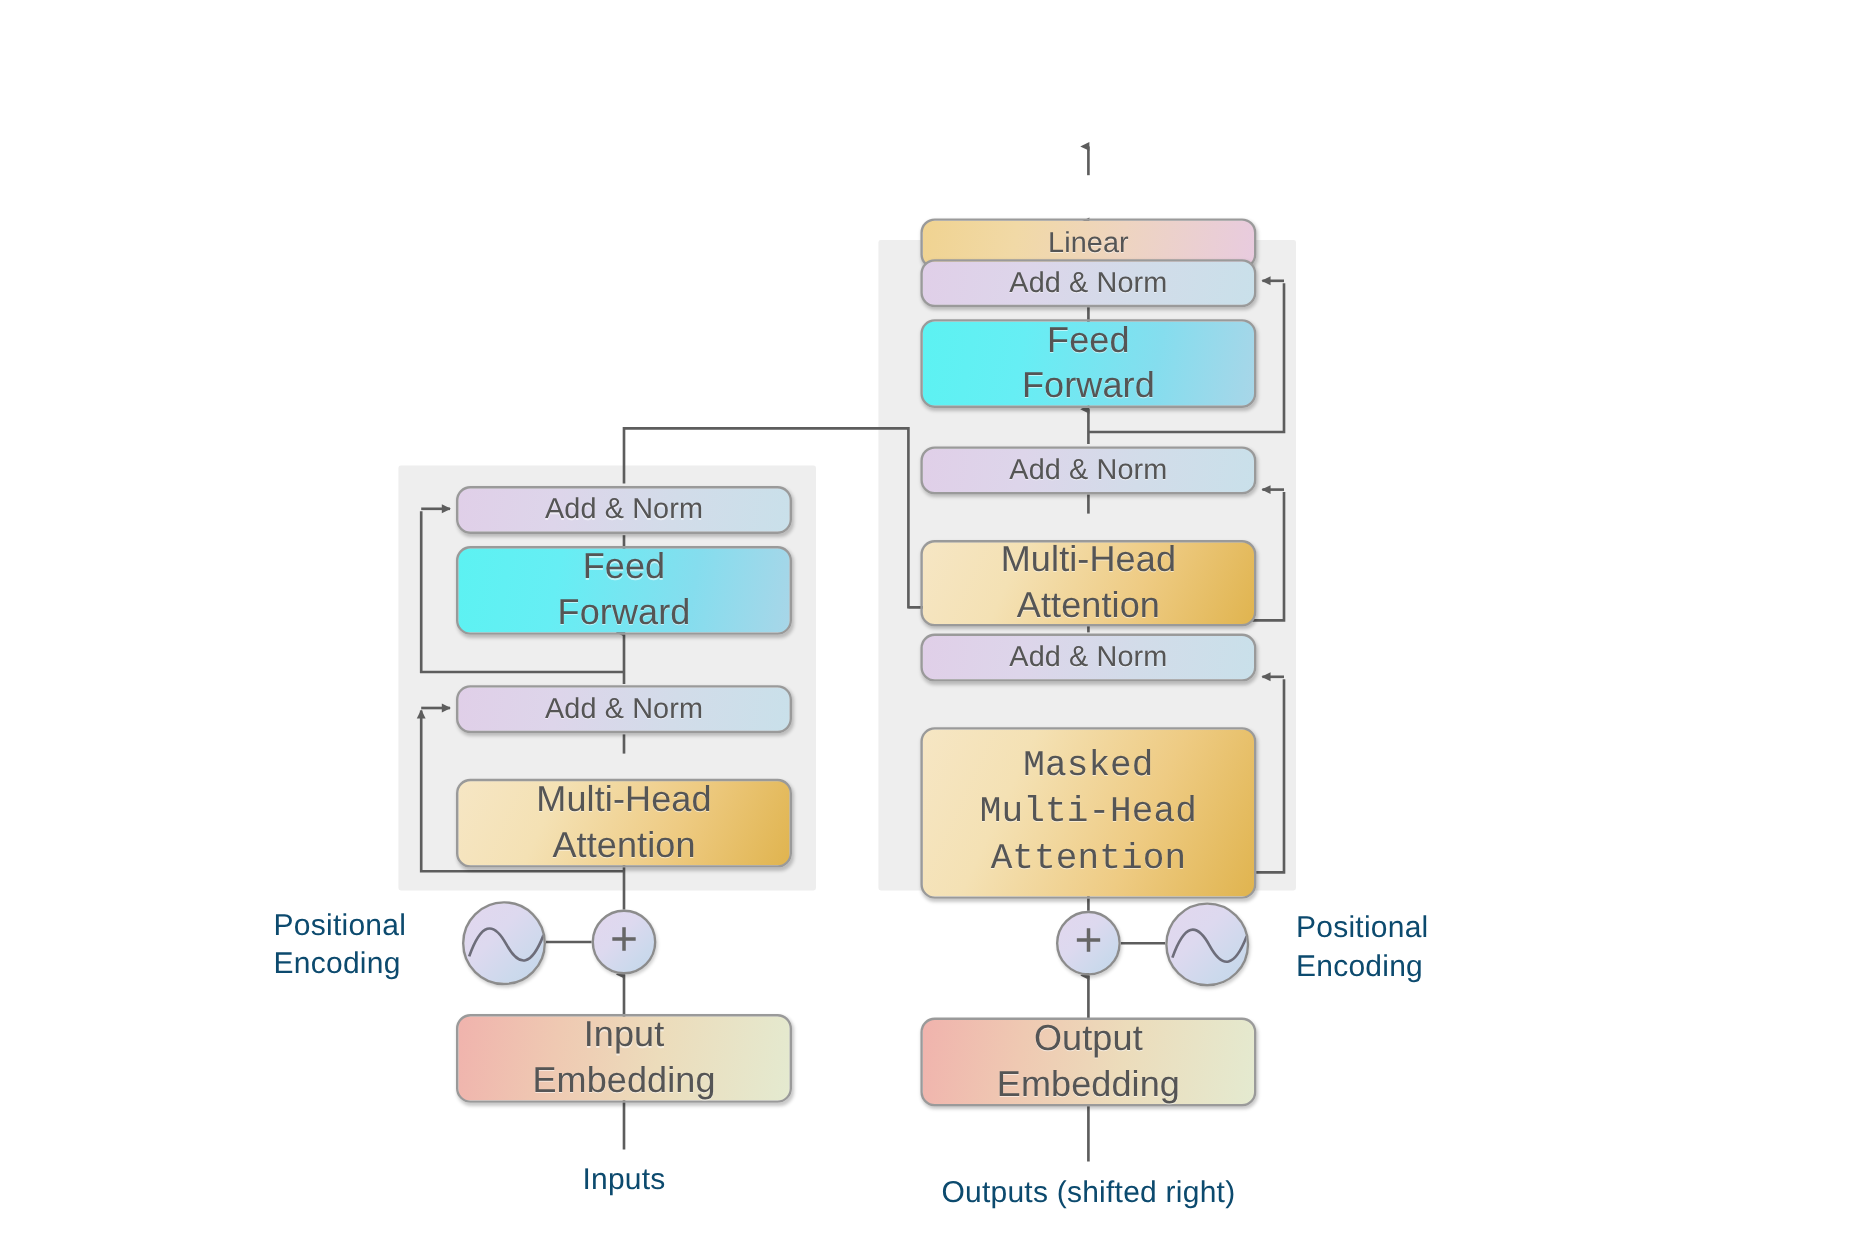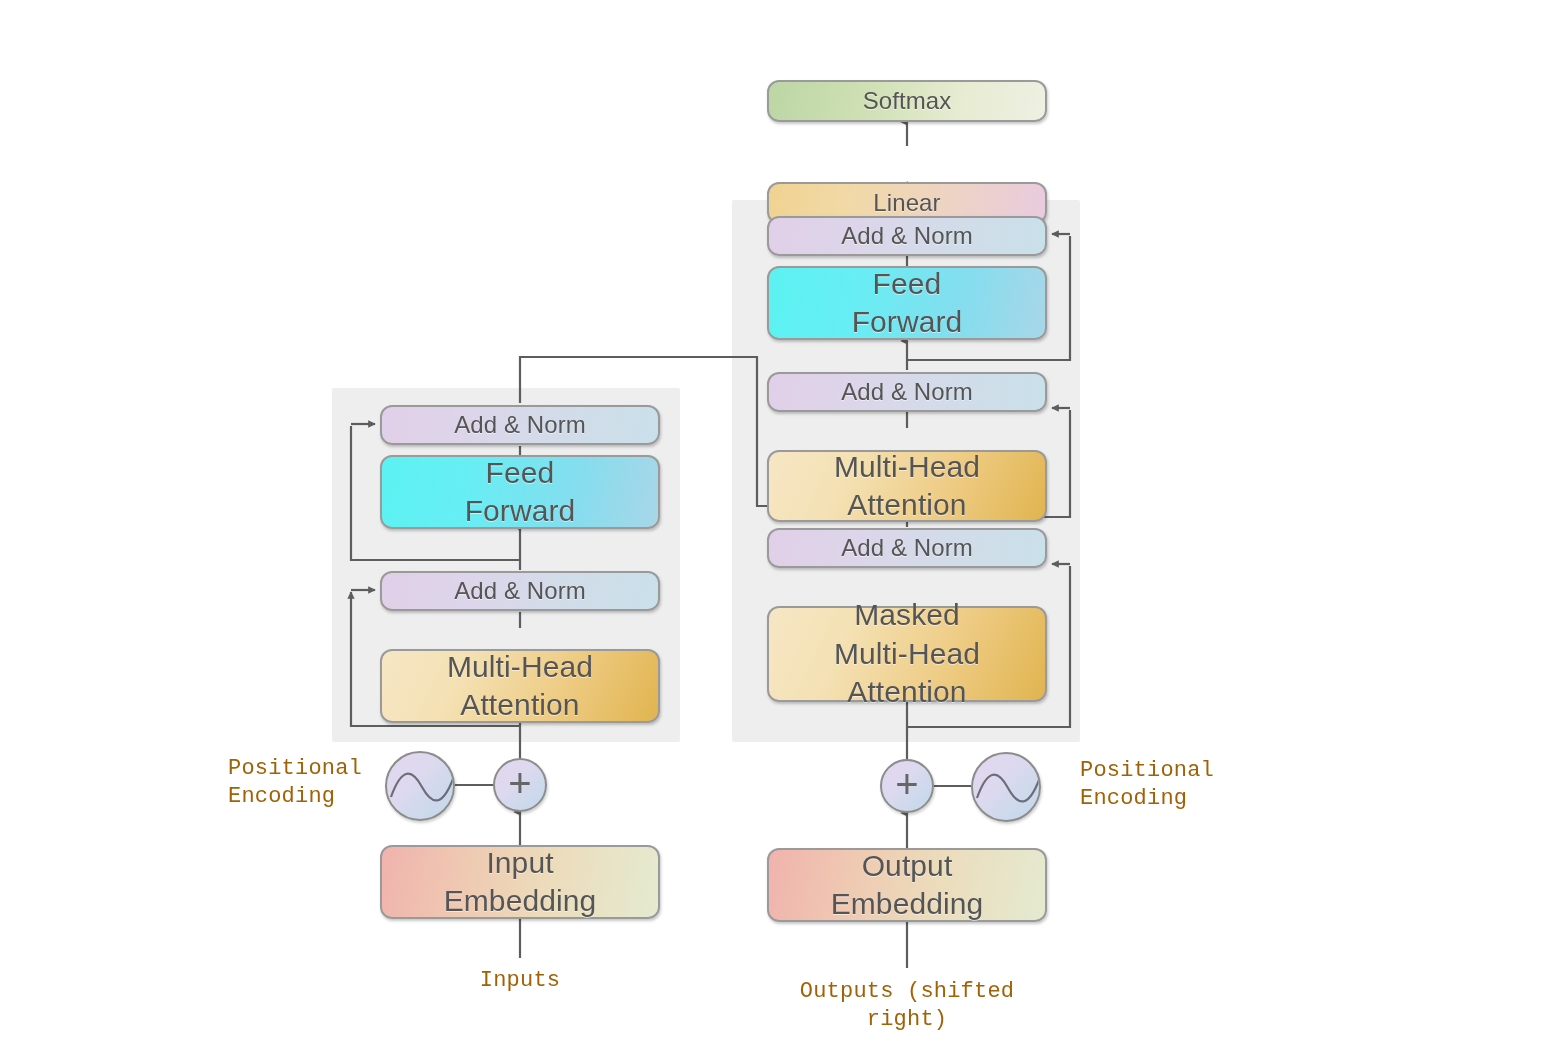--- a/index.html
+++ b/index.html
@@ -59,27 +59,26 @@
   .plus{
     display:flex;align-items:center;justify-content:center;
     color:#666;font-size:40px;line-height:0;font-weight:300;
   }
   .plus span{transform:translateY(-2px);}
   .wave{position:absolute;left:0;top:0;}
 
   
   .label{
     position:absolute;
-    color:#a16207;
-    font-size:22px;
+    color:#0c4a6e;
+    font-size:25px;
     line-height:1.28;
     text-align:center;
     white-space:pre-line;
     letter-spacing:.2px;
-    font-family:Liberation Mono, monospace;
   }
   .label.lbl-left{text-align:left;}
 
   
   #wires{position:absolute;left:0;top:0;width:1560px;height:1044px;pointer-events:none;}
 </style>
 </head>
 <body>
 
 <div id="stage">
@@ -179,37 +178,36 @@
     <svg class="wave" width="70" height="70" viewBox="0 0 70 70" xmlns="http://www.w3.org/2000/svg">
       <path d="M4,44 C14,16 24,14 35,34 C46,54 56,52 66,26" fill="none" stroke="#6d6d7a" stroke-width="2.2"></path>
     </svg>
   </div>
 
   <div class="label lbl-left" style="left:228px;top:755px;width:150px;">Positional
 Encoding</div>
 
   <div class="label" style="left:440px;top:967px;width:160px;">Inputs</div>
 
-  <div class="node g-softmax small" style="left:767px;top:80px;width:280px;height:42px;">Softmax</div>
 
   <div class="node g-linear small" style="left:767px;top:146px;width:280px;height:42px;">Linear</div>
 
   <div class="node g-addnorm small" style="left:767px;top:216px;width:280px;height:40px;">Add &amp; Norm</div>
 
   <div class="node g-ff" style="left:767px;top:266px;width:280px;height:74px;">Feed
 Forward</div>
 
   <div class="node g-addnorm small" style="left:767px;top:372px;width:280px;height:40px;">Add &amp; Norm</div>
 
   <div class="node g-attn" style="left:767px;top:422px;width:280px;height:72px;">Multi-Head
 Attention</div>
 
   <div class="node g-addnorm small" style="left:767px;top:528px;width:280px;height:40px;">Add &amp; Norm</div>
 
-  <div class="node g-attn" style="left:767px;top:578px;width:280px;height:96px;">Masked
+  <div class="node g-attn" style="left:767px;top:578px;width:280px;height:143px;font-family:Liberation Mono, monospace;">Masked
 Multi-Head
 Attention</div>
 
   <div class="node g-embed" style="left:767px;top:848px;width:280px;height:74px;border-radius:12px;">Output
 Embedding</div>
 
   <div class="circle plus" style="left:880px;top:759px;width:54px;height:54px;">
     <span>+</span>
   </div>
 

